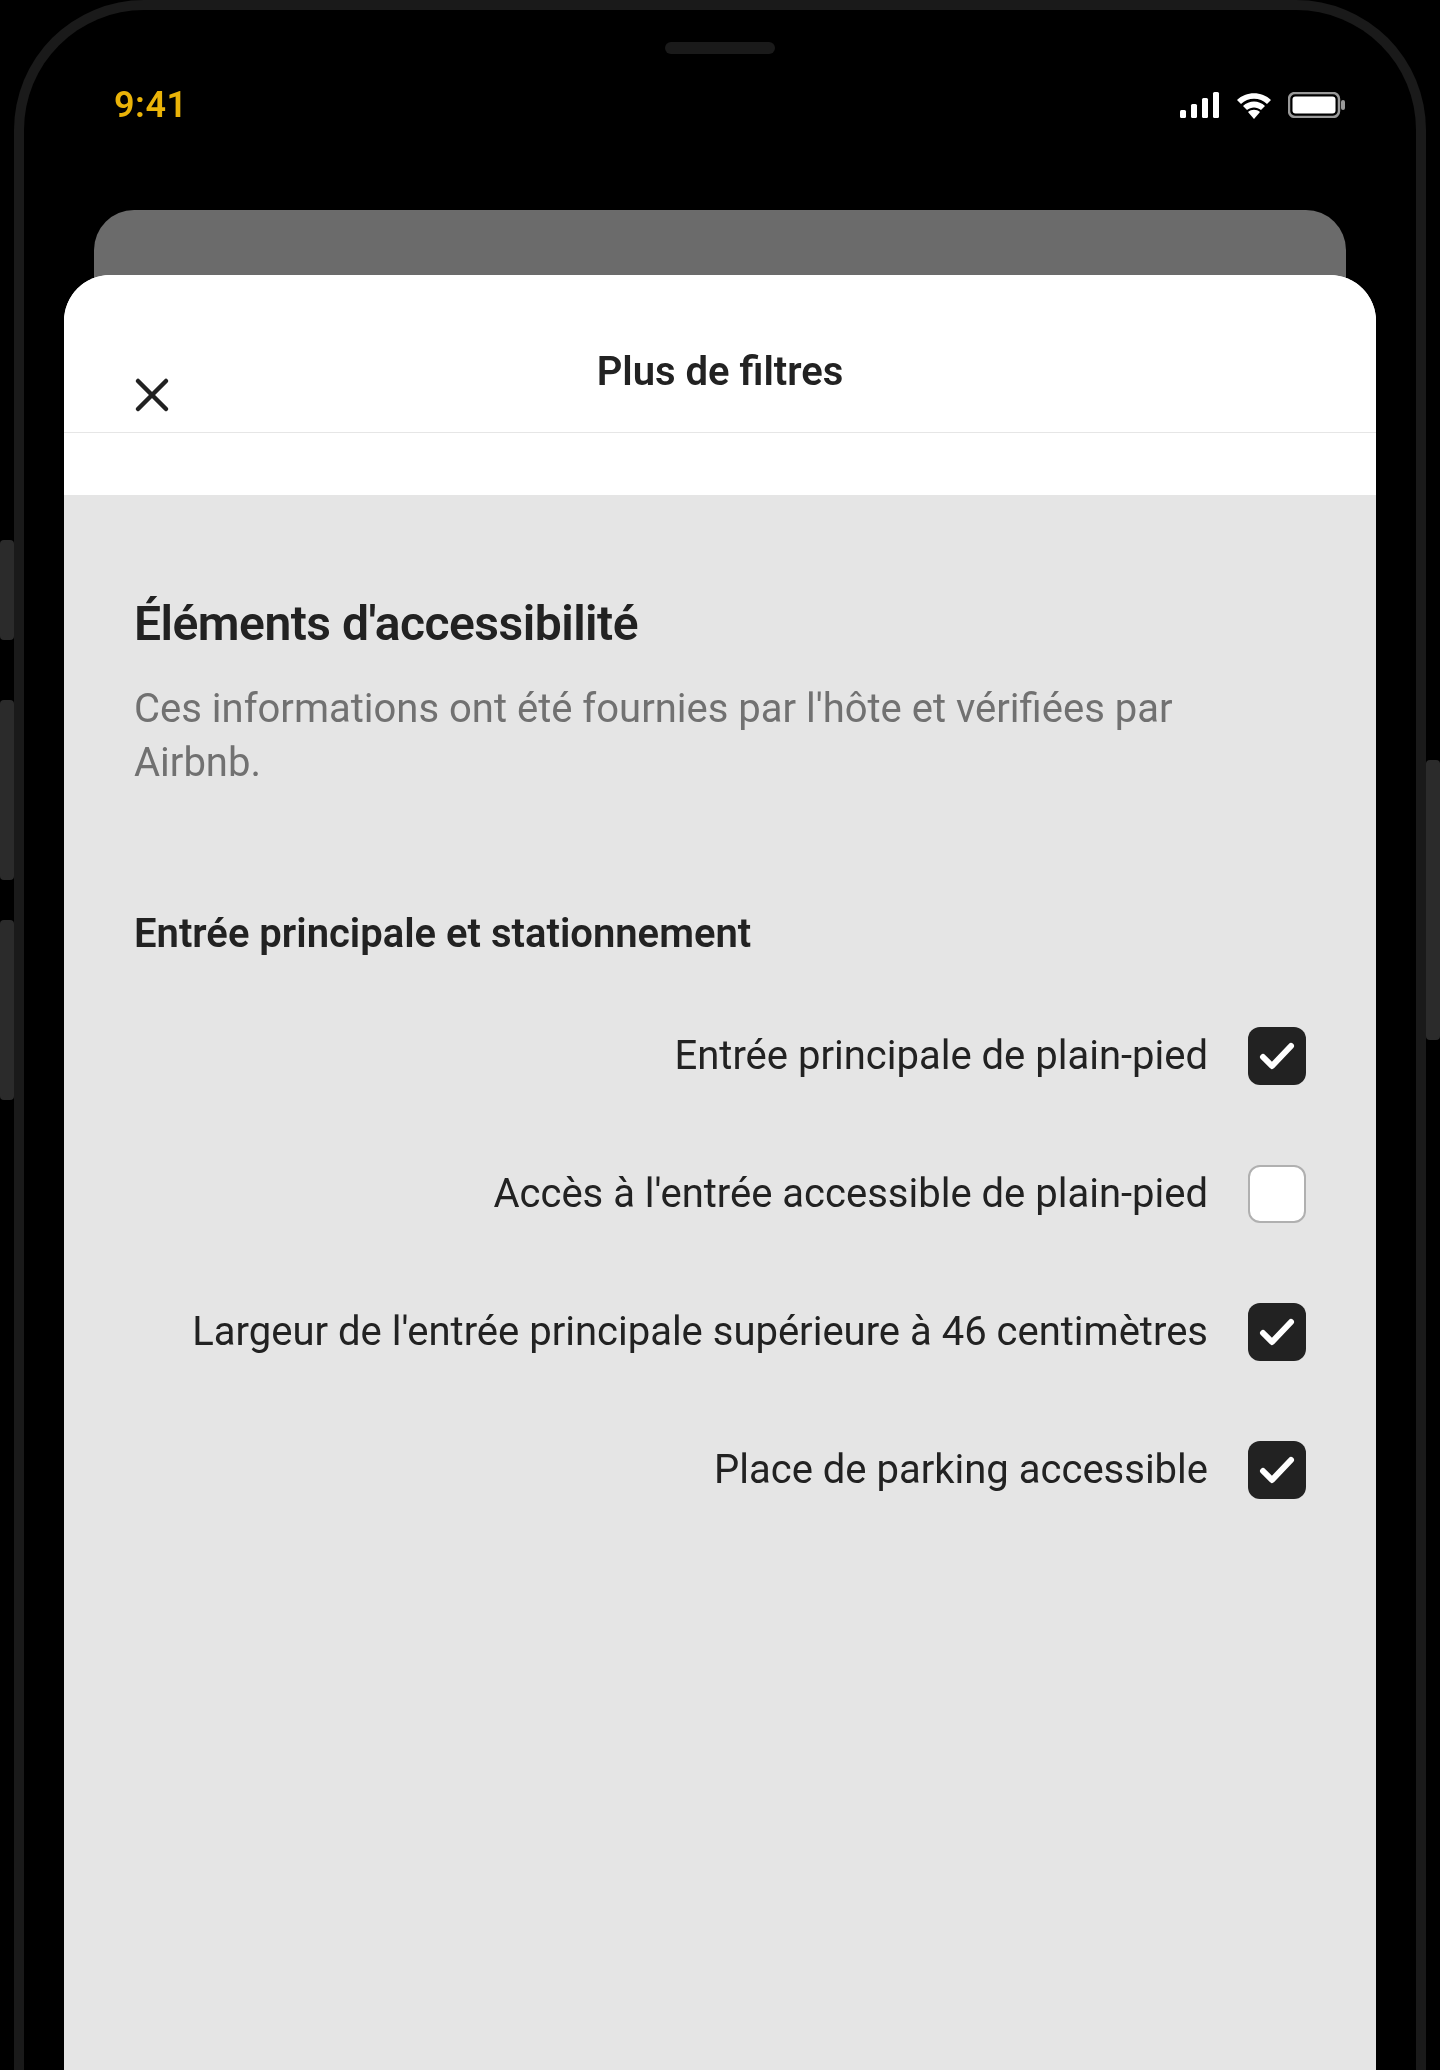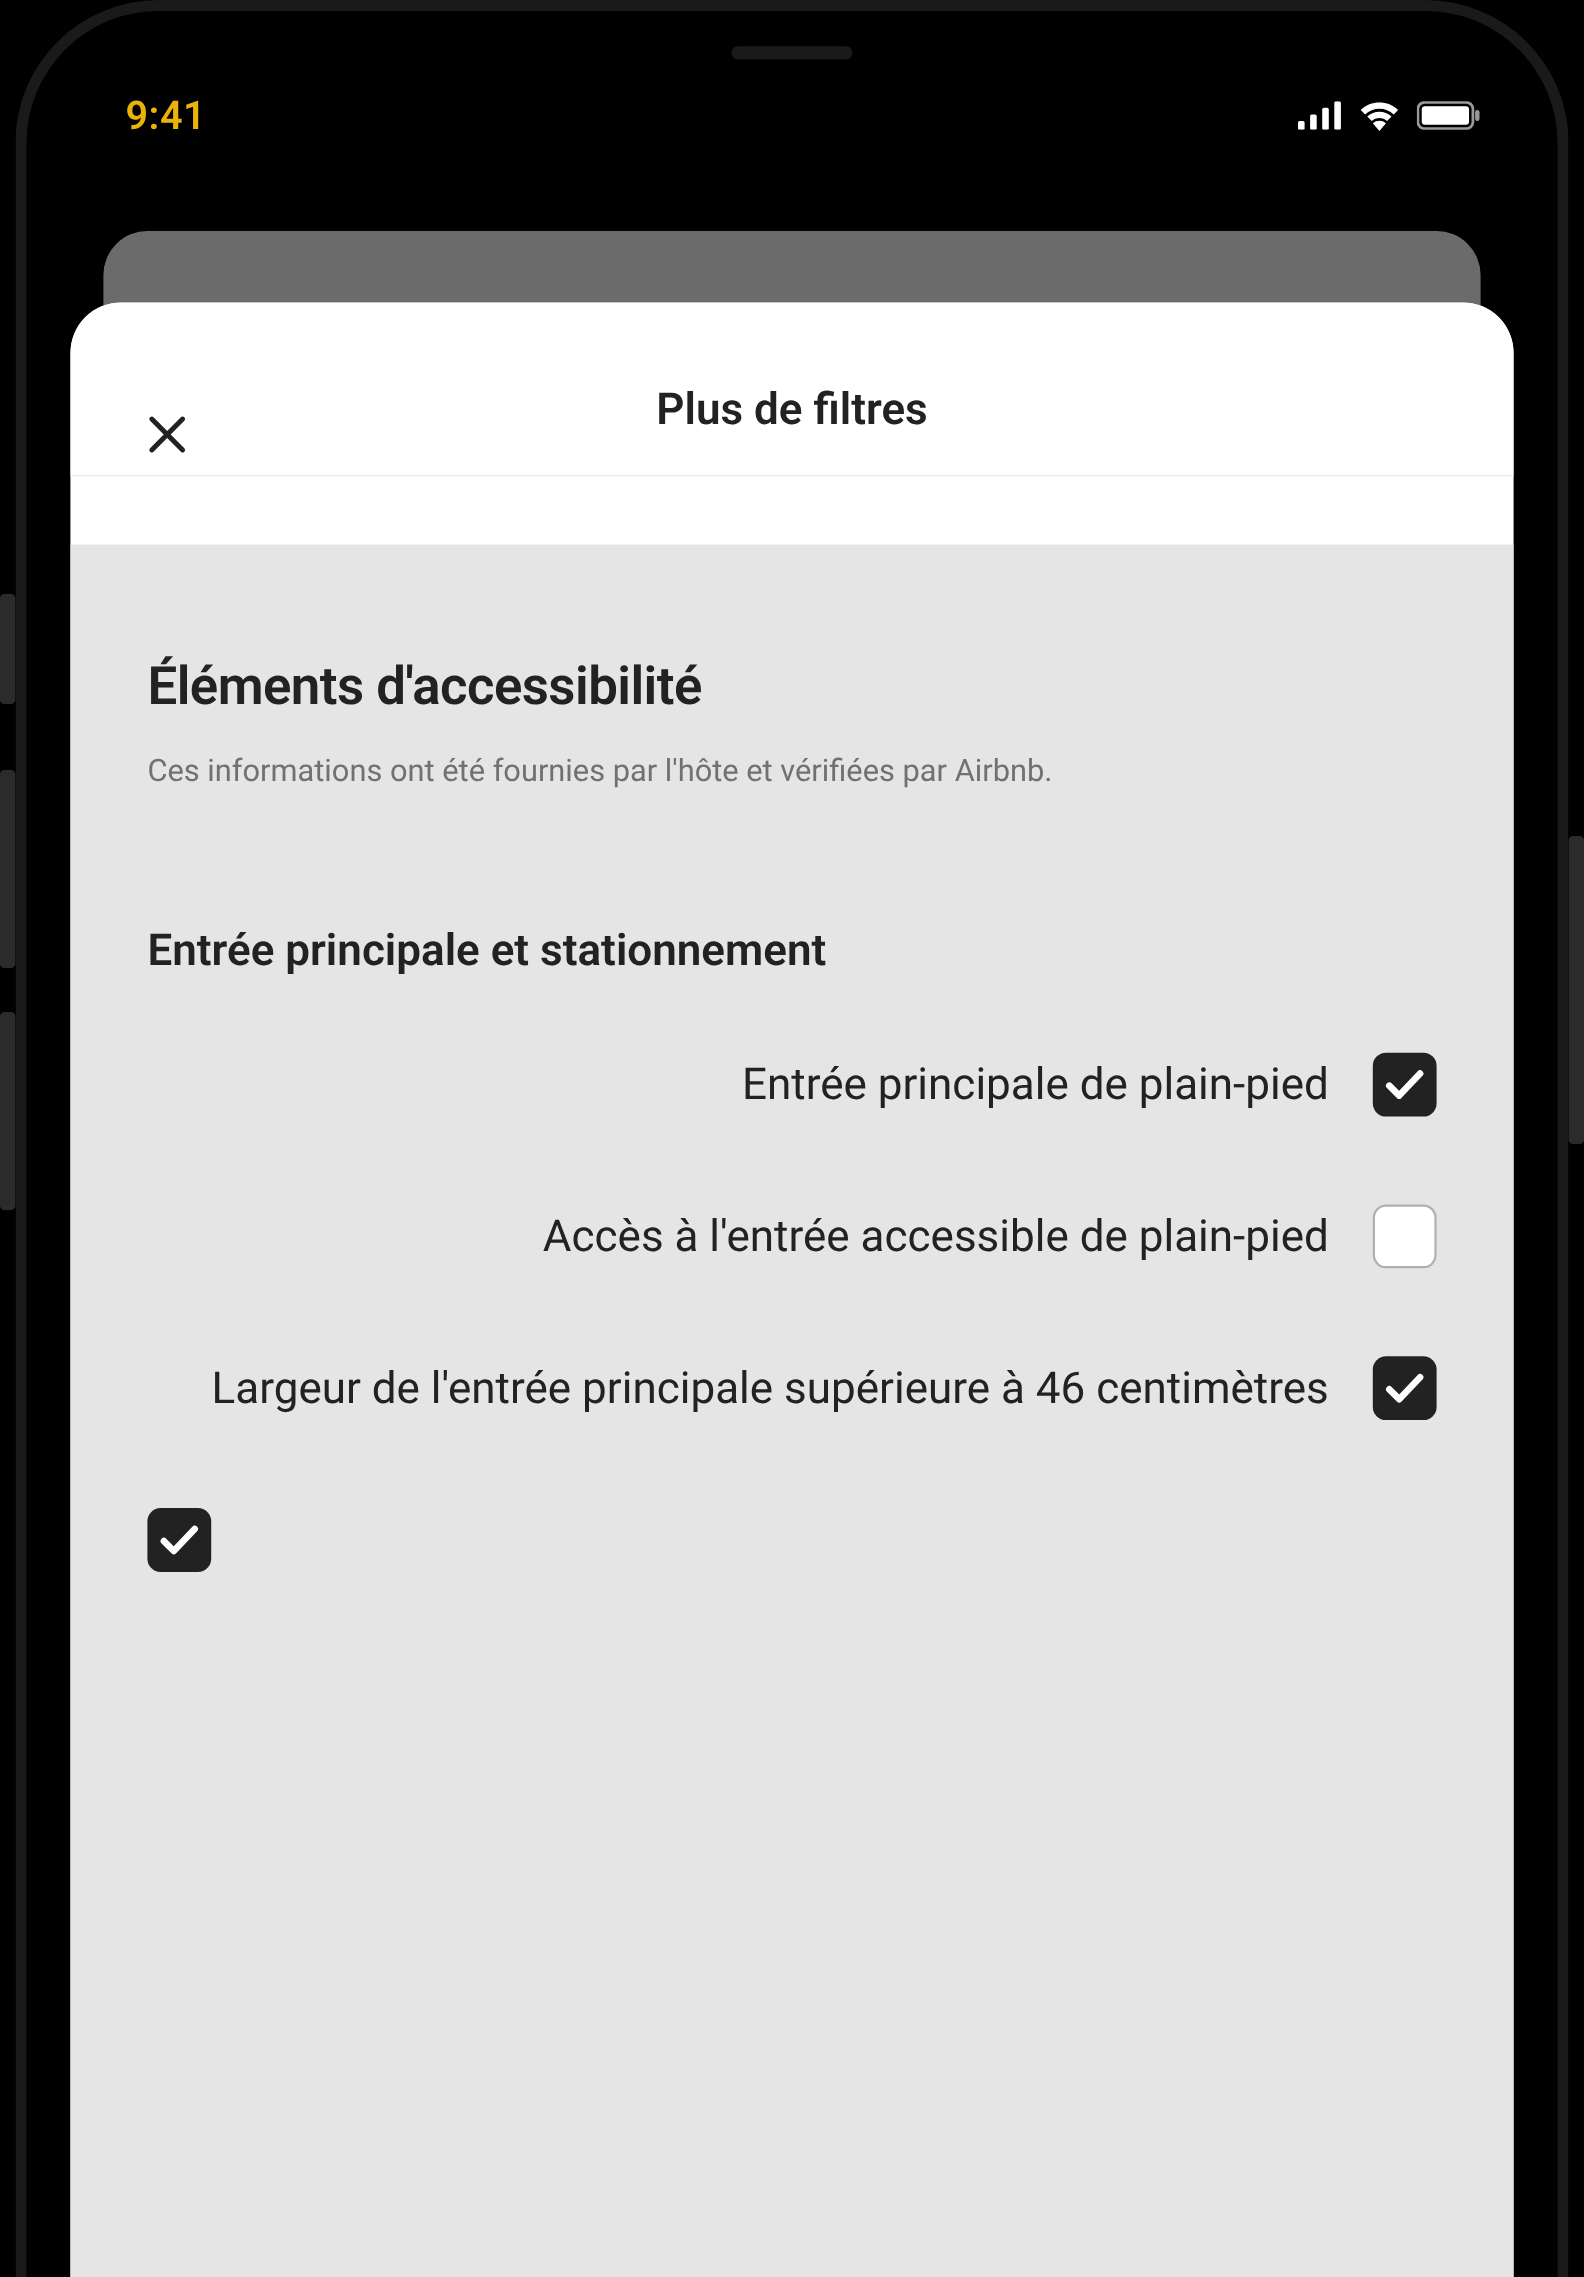--- a/index.html
+++ b/index.html
@@ -161,21 +161,21 @@
     padding: 100px 70px 0 70px;
   }
   .section-title {
     font-size: 48px;
     font-weight: 600;
     color: #222;
     margin-bottom: 30px;
     letter-spacing: -0.5px;
   }
   .section-desc {
-    font-size: 28px;
+    font-size: 40px;
     color: #717171;
     line-height: 1.35;
     margin-bottom: 120px;
   }
   .subsection-title {
     font-size: 40px;
     font-weight: 600;
     color: #222;
     margin-bottom: 70px;
   }
@@ -300,20 +300,21 @@
             <div class="checkbox checked">
               <span>
                 <svg width="36" height="28" viewBox="0 0 36 28">
                     <polyline points="4,15 13,24 32,4" fill="none" stroke="#fff" stroke-width="6" stroke-linecap="round" stroke-linejoin="round"></polyline>
                   </svg>
               </span>
             </div>
           </div>
 
           <div class="filter-row">
+            <div class="filter-label">Place de parking accessible</div>
             <div class="checkbox checked">
               <span>
                 <svg width="36" height="28" viewBox="0 0 36 28">
                     <polyline points="4,15 13,24 32,4" fill="none" stroke="#fff" stroke-width="6" stroke-linecap="round" stroke-linejoin="round"></polyline>
                   </svg>
               </span>
             </div>
           </div>
 
         </div>

